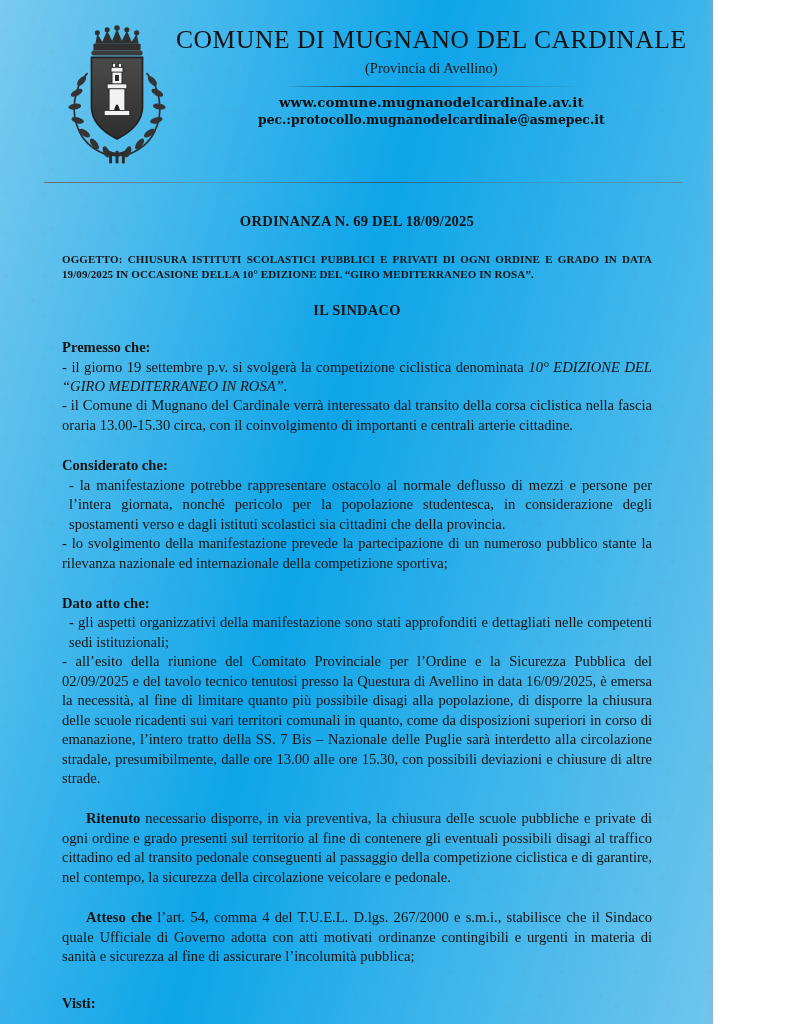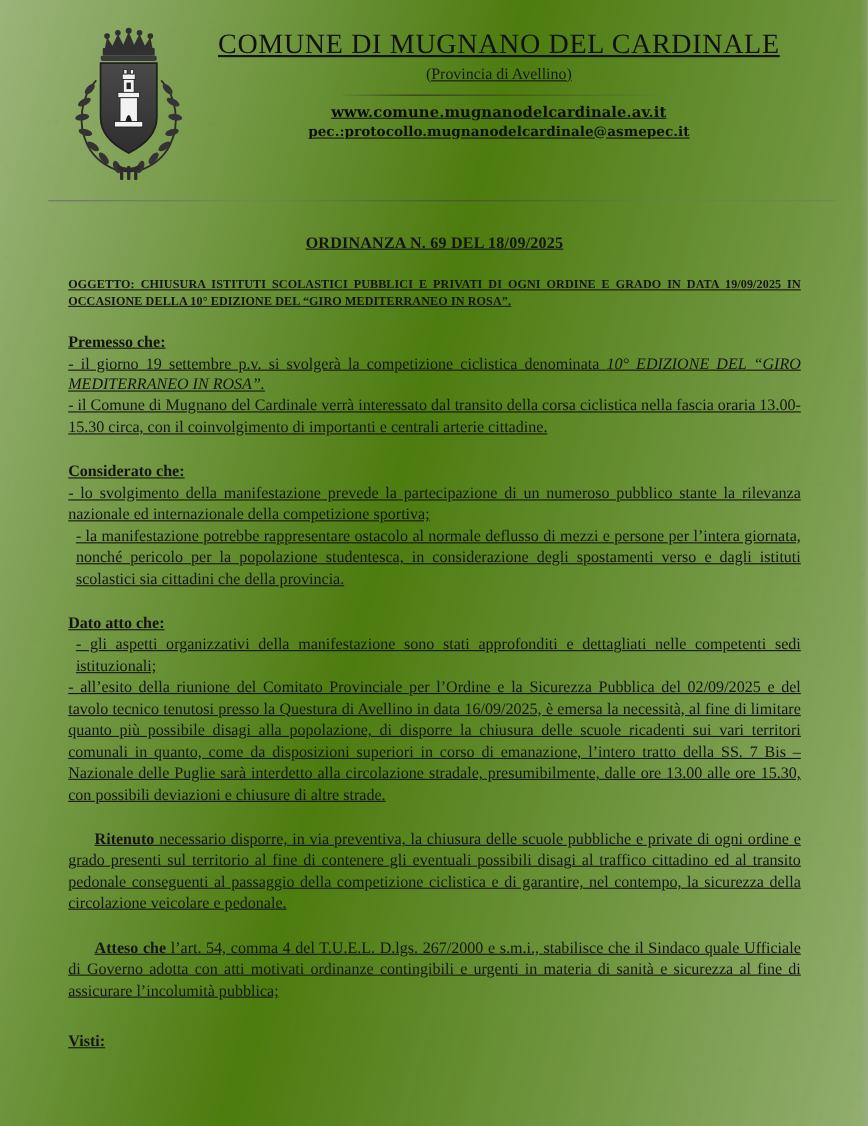--- a/index.html
+++ b/index.html
@@ -2,28 +2,27 @@
 <html><head>
 <meta charset="utf-8">
 <style>
   html, body {
     margin: 0;
     padding: 0;
     background: #ffffff;
   }
   .page {
     position: relative;
-    width: 789px;
+    width: 713px;
     height: 1024px;
-    background: #4d7c0f;
+    background: #0ea5e9;
     overflow: hidden;
     font-family: "Liberation Serif", "DejaVu Serif", serif;
     color: #141414;
     box-sizing: border-box;
-    text-decoration: underline;
   }
   
   .page::before {
     content: "";
     position: absolute;
     inset: 0;
     pointer-events: none;
     background:
       radial-gradient(circle at 18% 72%, rgba(120,120,120,0.045) 0 2px, rgba(0,0,0,0) 3px),
       radial-gradient(circle at 62% 40%, rgba(120,120,120,0.04) 0 2px, rgba(0,0,0,0) 3px),
@@ -237,35 +236,36 @@
   </div>
 
   <div class="top-rule"></div>
 
   <div class="body">
 
     <div class="ord-no">ORDINANZA N. 69 DEL 18/09/2025</div>
 
     <div class="oggetto">OGGETTO: CHIUSURA ISTITUTI SCOLASTICI PUBBLICI E PRIVATI DI OGNI ORDINE E GRADO IN DATA 19/09/2025 IN OCCASIONE DELLA 10° EDIZIONE DEL “GIRO MEDITERRANEO IN ROSA”.</div>
 
+    <div class="sindaco">IL SINDACO</div>
 
     <div class="block">
       <div class="block-head">Premesso che:</div>
       <div class="para">
         <span>- il giorno 19 settembre p.v. si svolgerà la competizione ciclistica denominata </span><i>10° EDIZIONE DEL “GIRO MEDITERRANEO IN ROSA”.</i>
       </div>
       <div class="para">- il Comune di Mugnano del Cardinale verrà interessato dal transito della corsa ciclistica nella fascia oraria 13.00-15.30 circa, con il coinvolgimento di importanti e centrali arterie cittadine.</div>
     </div>
 
     <div class="gap-sm"></div>
 
     <div class="block">
       <div class="block-head">Considerato che:</div>
+      <div class="para indent-bullet">- la manifestazione potrebbe rappresentare ostacolo al normale deflusso di mezzi e persone per l’intera giornata, nonché pericolo per la popolazione studentesca, in considerazione degli spostamenti verso e dagli istituti scolastici sia cittadini che della provincia.</div>
       <div class="para">- lo svolgimento della manifestazione prevede la partecipazione di un numeroso pubblico stante la rilevanza nazionale ed internazionale della competizione sportiva;</div>
-      <div class="para indent-bullet">- la manifestazione potrebbe rappresentare ostacolo al normale deflusso di mezzi e persone per l’intera giornata, nonché pericolo per la popolazione studentesca, in considerazione degli spostamenti verso e dagli istituti scolastici sia cittadini che della provincia.</div>
     </div>
 
     <div class="gap-sm"></div>
 
     <div class="block">
       <div class="block-head">Dato atto che:</div>
       <div class="para indent-bullet">- gli aspetti organizzativi della manifestazione sono stati approfonditi e dettagliati nelle competenti sedi istituzionali;</div>
       <div class="para">- all’esito della riunione del Comitato Provinciale per l’Ordine e la Sicurezza Pubblica del 02/09/2025 e del tavolo tecnico tenutosi presso la Questura di Avellino in data 16/09/2025, è emersa la necessità, al fine di limitare quanto più possibile disagi alla popolazione, di disporre la chiusura delle scuole ricadenti sui vari territori comunali in quanto, come da disposizioni superiori in corso di emanazione, l’intero tratto della SS. 7 Bis – Nazionale delle Puglie sarà interdetto alla circolazione stradale, presumibilmente, dalle ore 13.00 alle ore 15.30, con possibili deviazioni e chiusure di altre strade.</div>
     </div>
 

